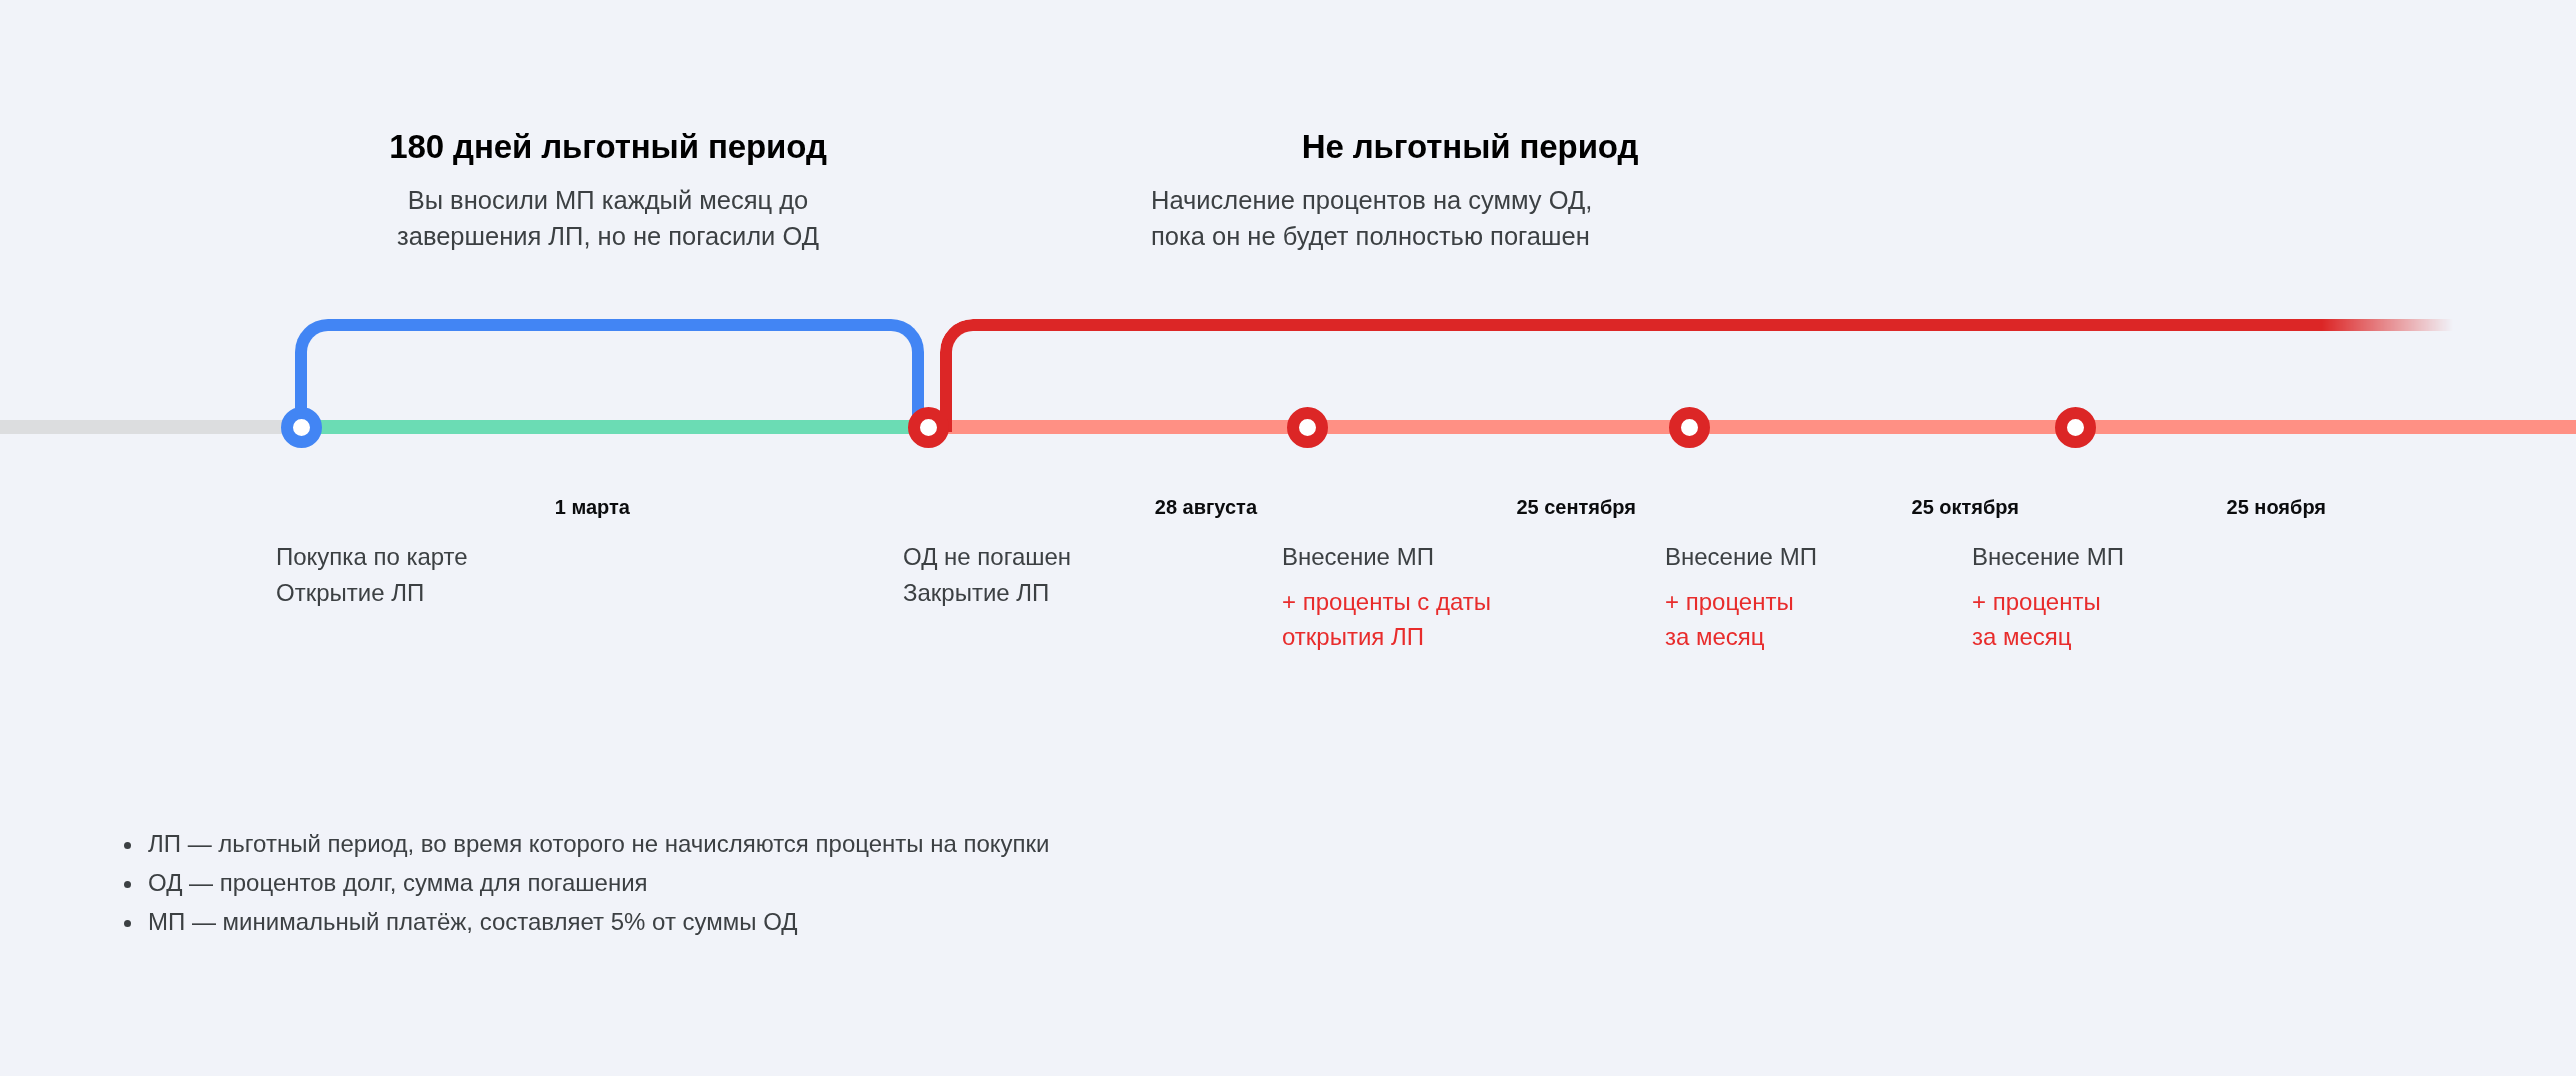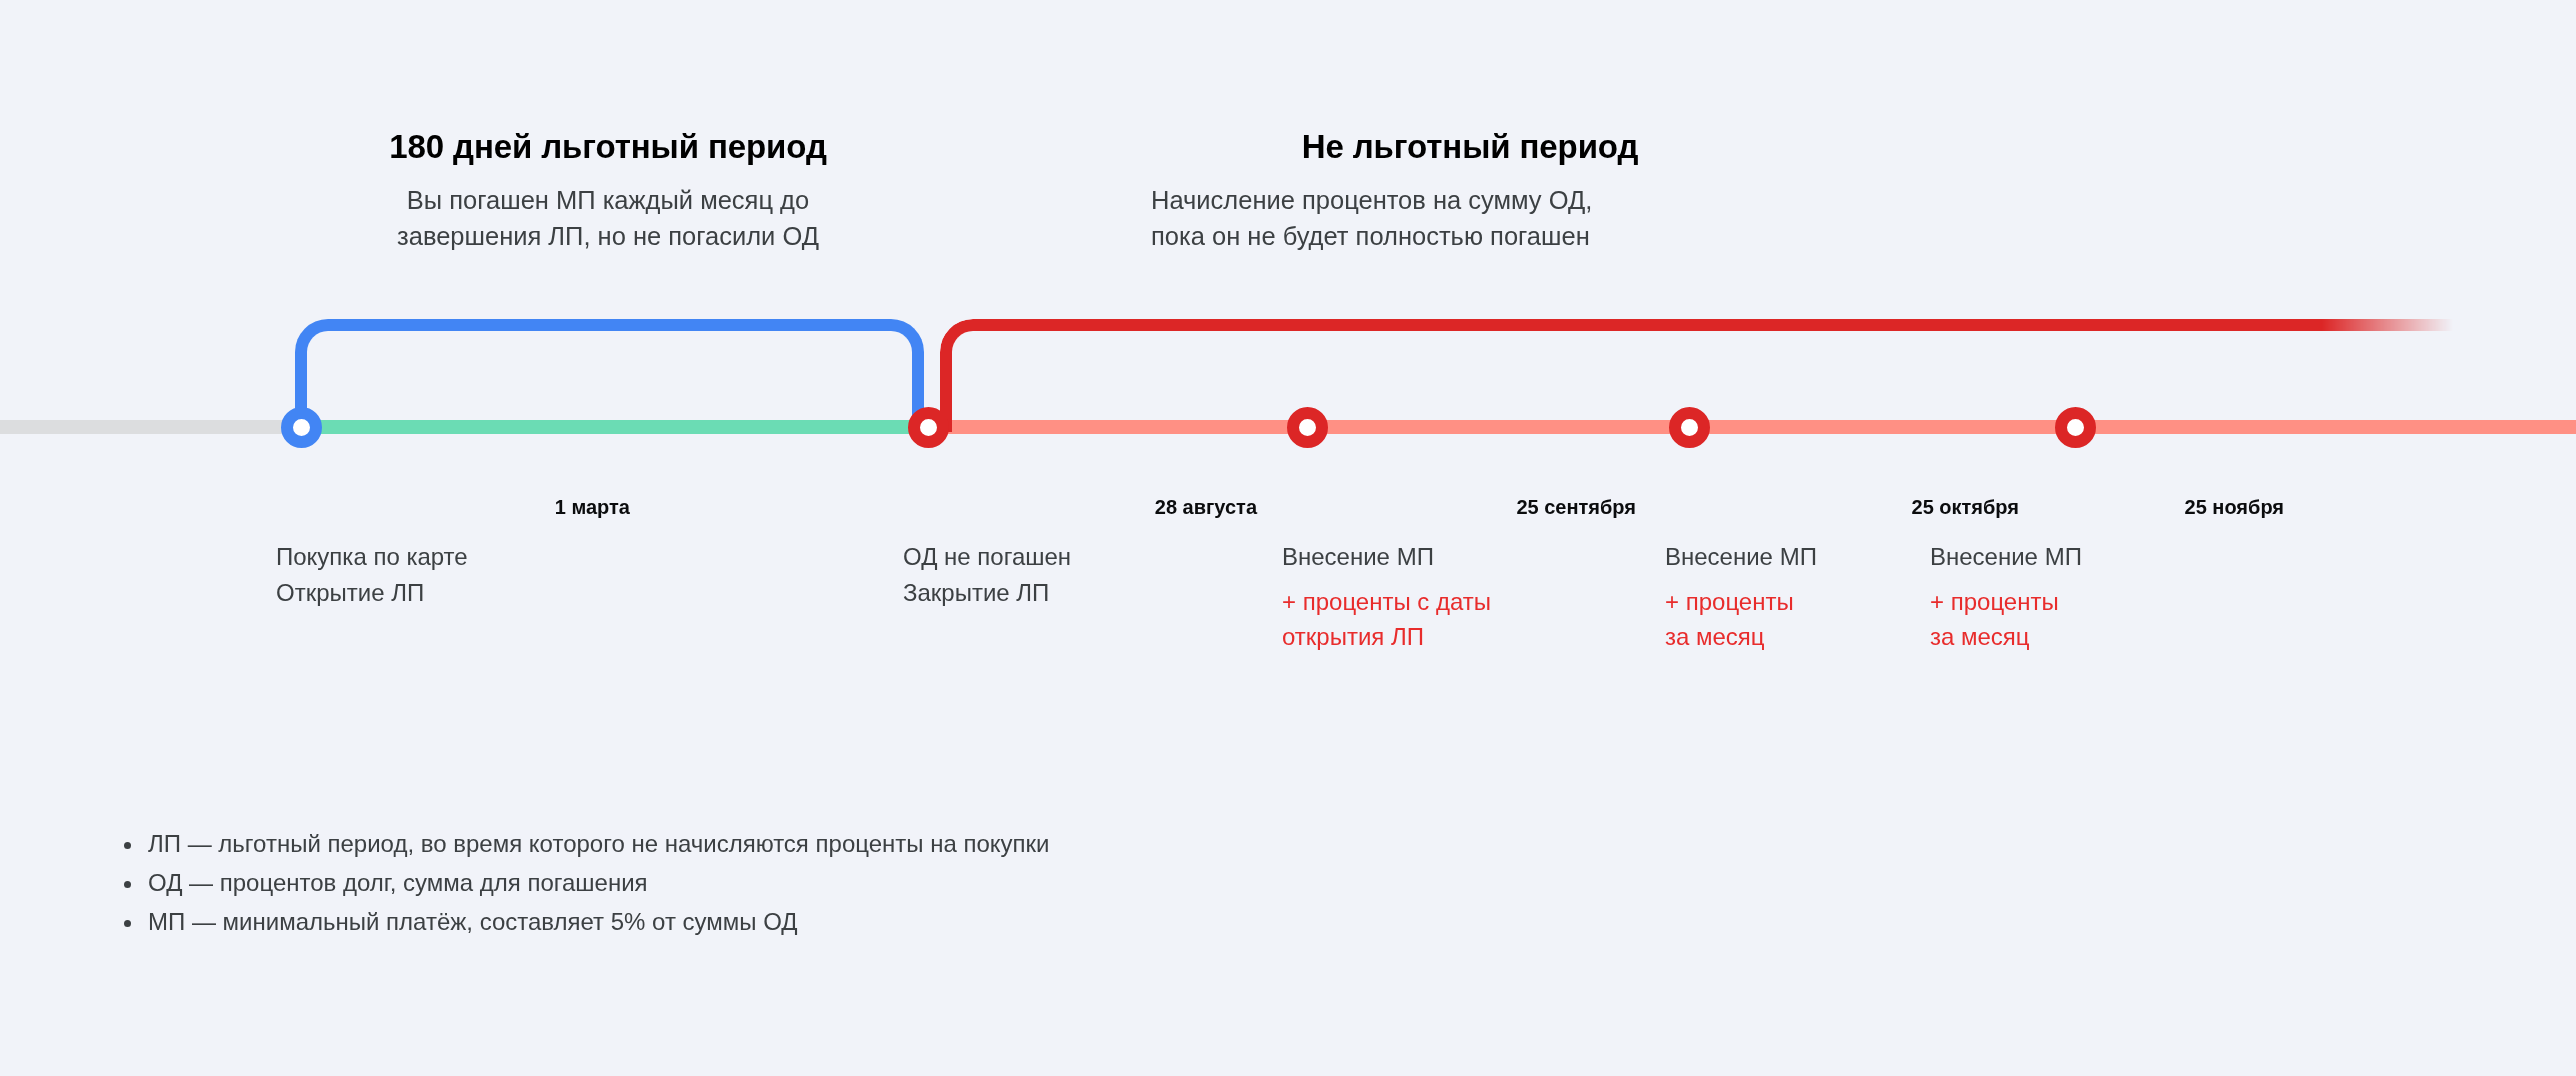--- a/index.html
+++ b/index.html
@@ -133,21 +133,21 @@
     background: #3C4043;
   }
 </style>
 </head>
 <body>
 
 <div id="stage">
 
   <div class="period-head" id="head-benefit">
     <div class="period-title">180 дней льготный период</div>
-    <div class="period-sub">Вы погашен МП каждый месяц до
+    <div class="period-sub">Вы вносили МП каждый месяц до
 завершения ЛП, но не погасили ОД</div>
   </div>
 
   <div class="period-head" id="head-nonbenefit">
     <div class="period-title">Не льготный период</div>
     <div class="period-sub">Начисление процентов на сумму ОД,
 пока он не будет полностью погашен</div>
   </div>
 
   <div class="rail" id="rail-gray"></div>
@@ -190,21 +190,21 @@
 
   <div class="event" style="left:1665px">
     <div class="event-date">25 октября</div>
     <div class="event-lines">
       <div class="event-line">Внесение МП</div>
       <div class="event-line accent">+ проценты
 за месяц</div>
     </div>
   </div>
 
-  <div class="event" style="left:1930px">
+  <div class="event" style="left:1972px">
     <div class="event-date">25 ноября</div>
     <div class="event-lines">
       <div class="event-line">Внесение МП</div>
       <div class="event-line accent">+ проценты
 за месяц</div>
     </div>
   </div>
 
   <ul id="footnotes">
     <li>ЛП — льготный период, во время которого не начисляются проценты на покупки</li>

